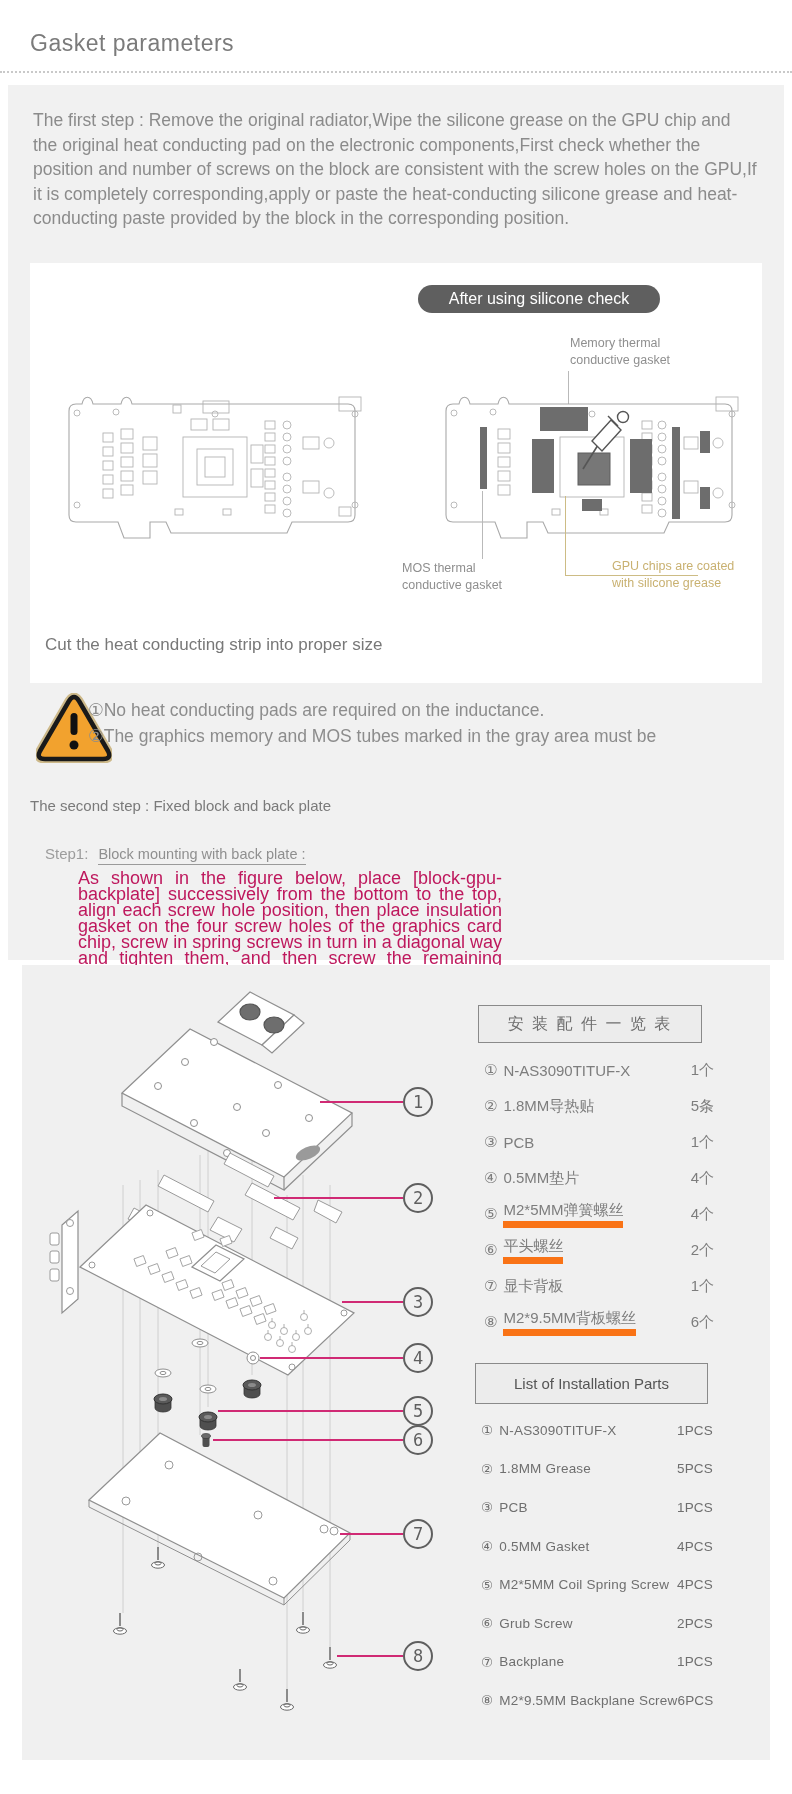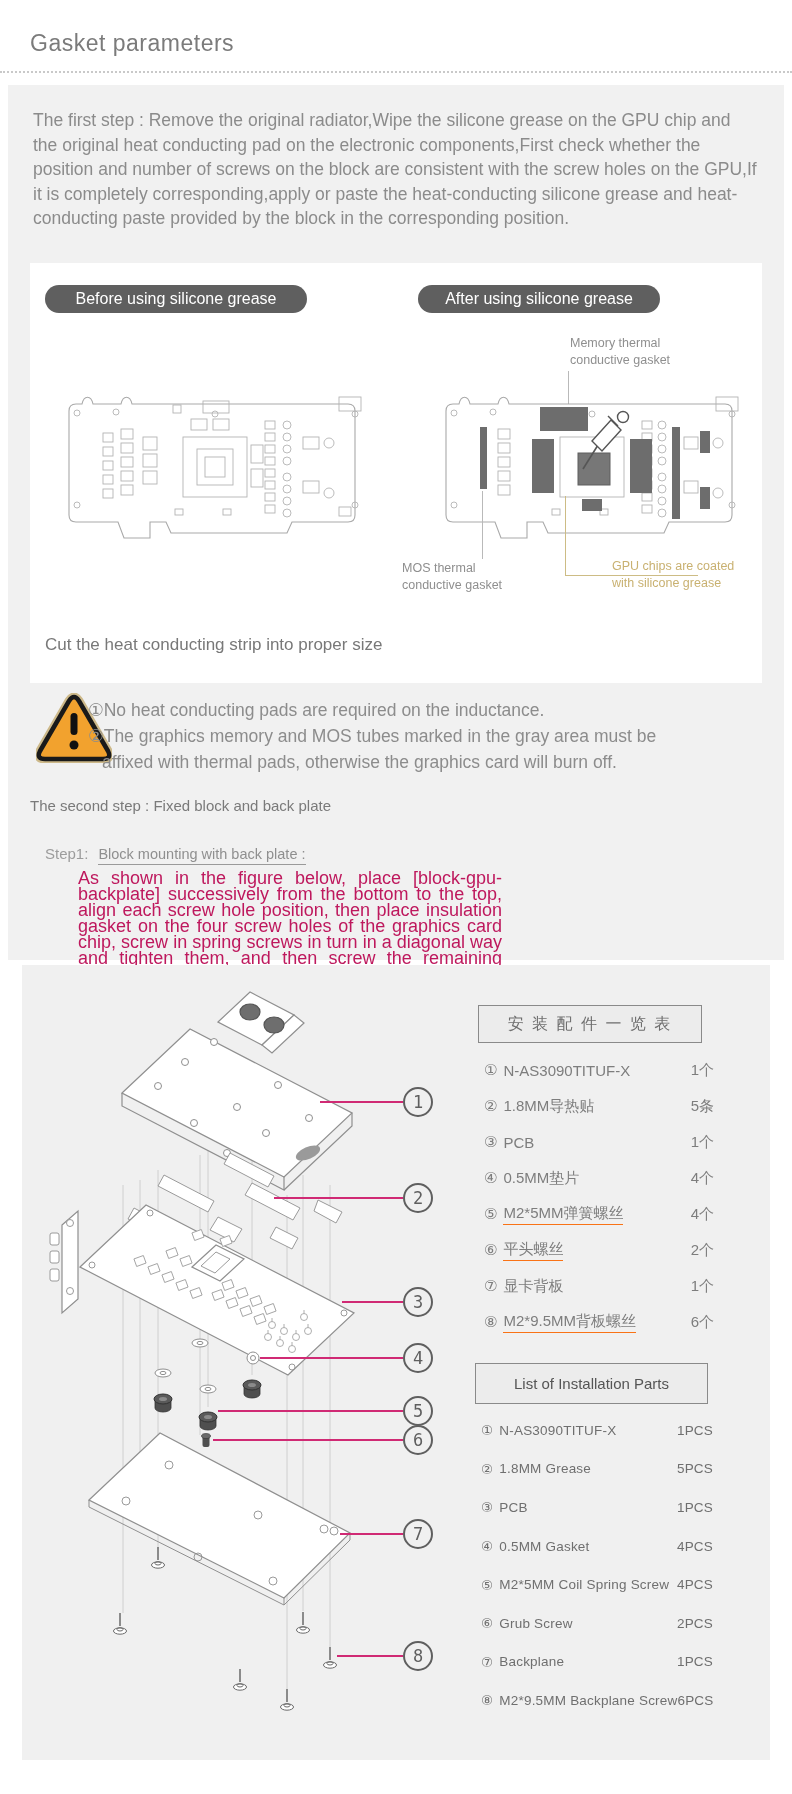--- a/index.html
+++ b/index.html
@@ -43,36 +43,35 @@
   .en-header{left:453px;top:398px;width:233px;height:41px;font-size:15px;color:#555;}
   .plist{position:absolute;display:flex;flex-direction:column;}
   .cn-list{left:462px;top:87px;width:230px;}
   .cn-list .prow{height:36px;font-size:15px;color:#7d7d7d;}
   .en-list{left:459px;top:446px;width:232px;}
   .en-list .prow{height:38.6px;font-size:13.5px;color:#6f6f6f;letter-spacing:.2px;}
   .prow{display:flex;align-items:center;}
   .p-num{margin-right:6px;flex:0 0 auto;}
   .p-name{flex:0 1 auto;white-space:nowrap;}
   .p-qty{margin-left:auto;flex:0 0 auto;}
-  .u-row .p-name{border-bottom:1px solid #f97316;padding-bottom:1px;}
+  .u-row .p-name{border-bottom:7px solid #f97316;padding-bottom:1px;}
   svg{display:block;}
 </style>
 </head>
 <body>
 
 <div class="abs page-title">Gasket parameters</div>
 <div class="abs rule"></div>
 
 <div class="abs sectionA">
 
   <div class="abs intro">The first step : Remove the original radiator,Wipe the silicone grease on the GPU chip and the original heat conducting pad on the electronic components,First check whether the position and number of screws on the block are consistent with the screw holes on the GPU,If it is completely corresponding,apply or paste the heat-conducting silicone grease and heat-conducting paste provided by the block in the corresponding position.</div>
 
   <div class="abs figureBox">
-    <div class="abs badge badge-before">Before using silicone grease</div>
-    <div class="abs badge badge-after">After using silicone grease</div>
+    <div class="abs badge badge-after">After using silicone check</div>
 
     <div class="abs figlabel" style="left:540px;top:72px;">
       <div>Memory thermal</div>
       <div>conductive gasket</div>
     </div>
     <div class="abs vline" style="left:538px;top:108px;height:46px;"></div>
 
     <svg class="abs" style="left:25px;top:118px;" width="320" height="180" viewBox="0 0 320 180">
       <g stroke="#a9a9a9" fill="#fff" stroke-width="1.1">
         <path d="M14,30 q0,-7 7,-7 h6 c2,-9 9,-9 11,0 h28 c2,-9 9,-9 11,0 h216 q7,0 7,7 v104 q0,7 -7,7 h-56 l-5,11 h-116 l-5,-11 h-16 v16 h-26 l-6,-16 h-42 q-7,0 -7,-7 Z"></path>
@@ -211,21 +210,20 @@
 
   <svg class="abs" style="left:28px;top:608px;" width="76" height="70" viewBox="0 0 76 70">
     <path d="M33,8 Q38,0 43,8 L72,58 Q76,66 67,66 L9,66 Q0,66 4,58 Z" fill="none" stroke="#cdb98a" stroke-width="9" stroke-linejoin="round"></path>
     <path d="M33,8 Q38,0 43,8 L72,58 Q76,66 67,66 L9,66 Q0,66 4,58 Z" fill="#f2a22e" stroke="#1a1a1a" stroke-width="4.5" stroke-linejoin="round"></path>
     <rect x="34.5" y="20" width="7" height="22" rx="3.5" fill="#111"></rect>
     <circle cx="38" cy="52" r="4.5" fill="#111"></circle>
   </svg>
   <div class="abs" style="left:80px;top:612px;">
     <div class="warn-line">①No heat conducting pads are required on the inductance.</div>
     <div class="warn-line">②The graphics memory and MOS tubes marked in the gray area must be</div>
-    <div class="warn-line" style="padding-left:14px;">affixed with thermal pads, otherwise the graphics card will burn off.</div>
   </div>
 
   <div class="abs second-step">The second step : Fixed block and back plate</div>
 
   <div class="abs" style="left:37px;top:760px;display:flex;align-items:baseline;">
     <span class="step1-label">Step1:</span>
     <span class="step1-title">Block mounting with back plate :</span>
   </div>
   <div class="abs step1-body">As shown in the figure below, place [block-gpu-backplate] successively from the bottom to the top, align each screw hole position, then place insulation gasket on the four screw holes of the graphics card chip, screw in spring screws in turn in a diagonal way and tighten them, and then screw the remaining screw hole position with back plate screws.</div>
 </div>

